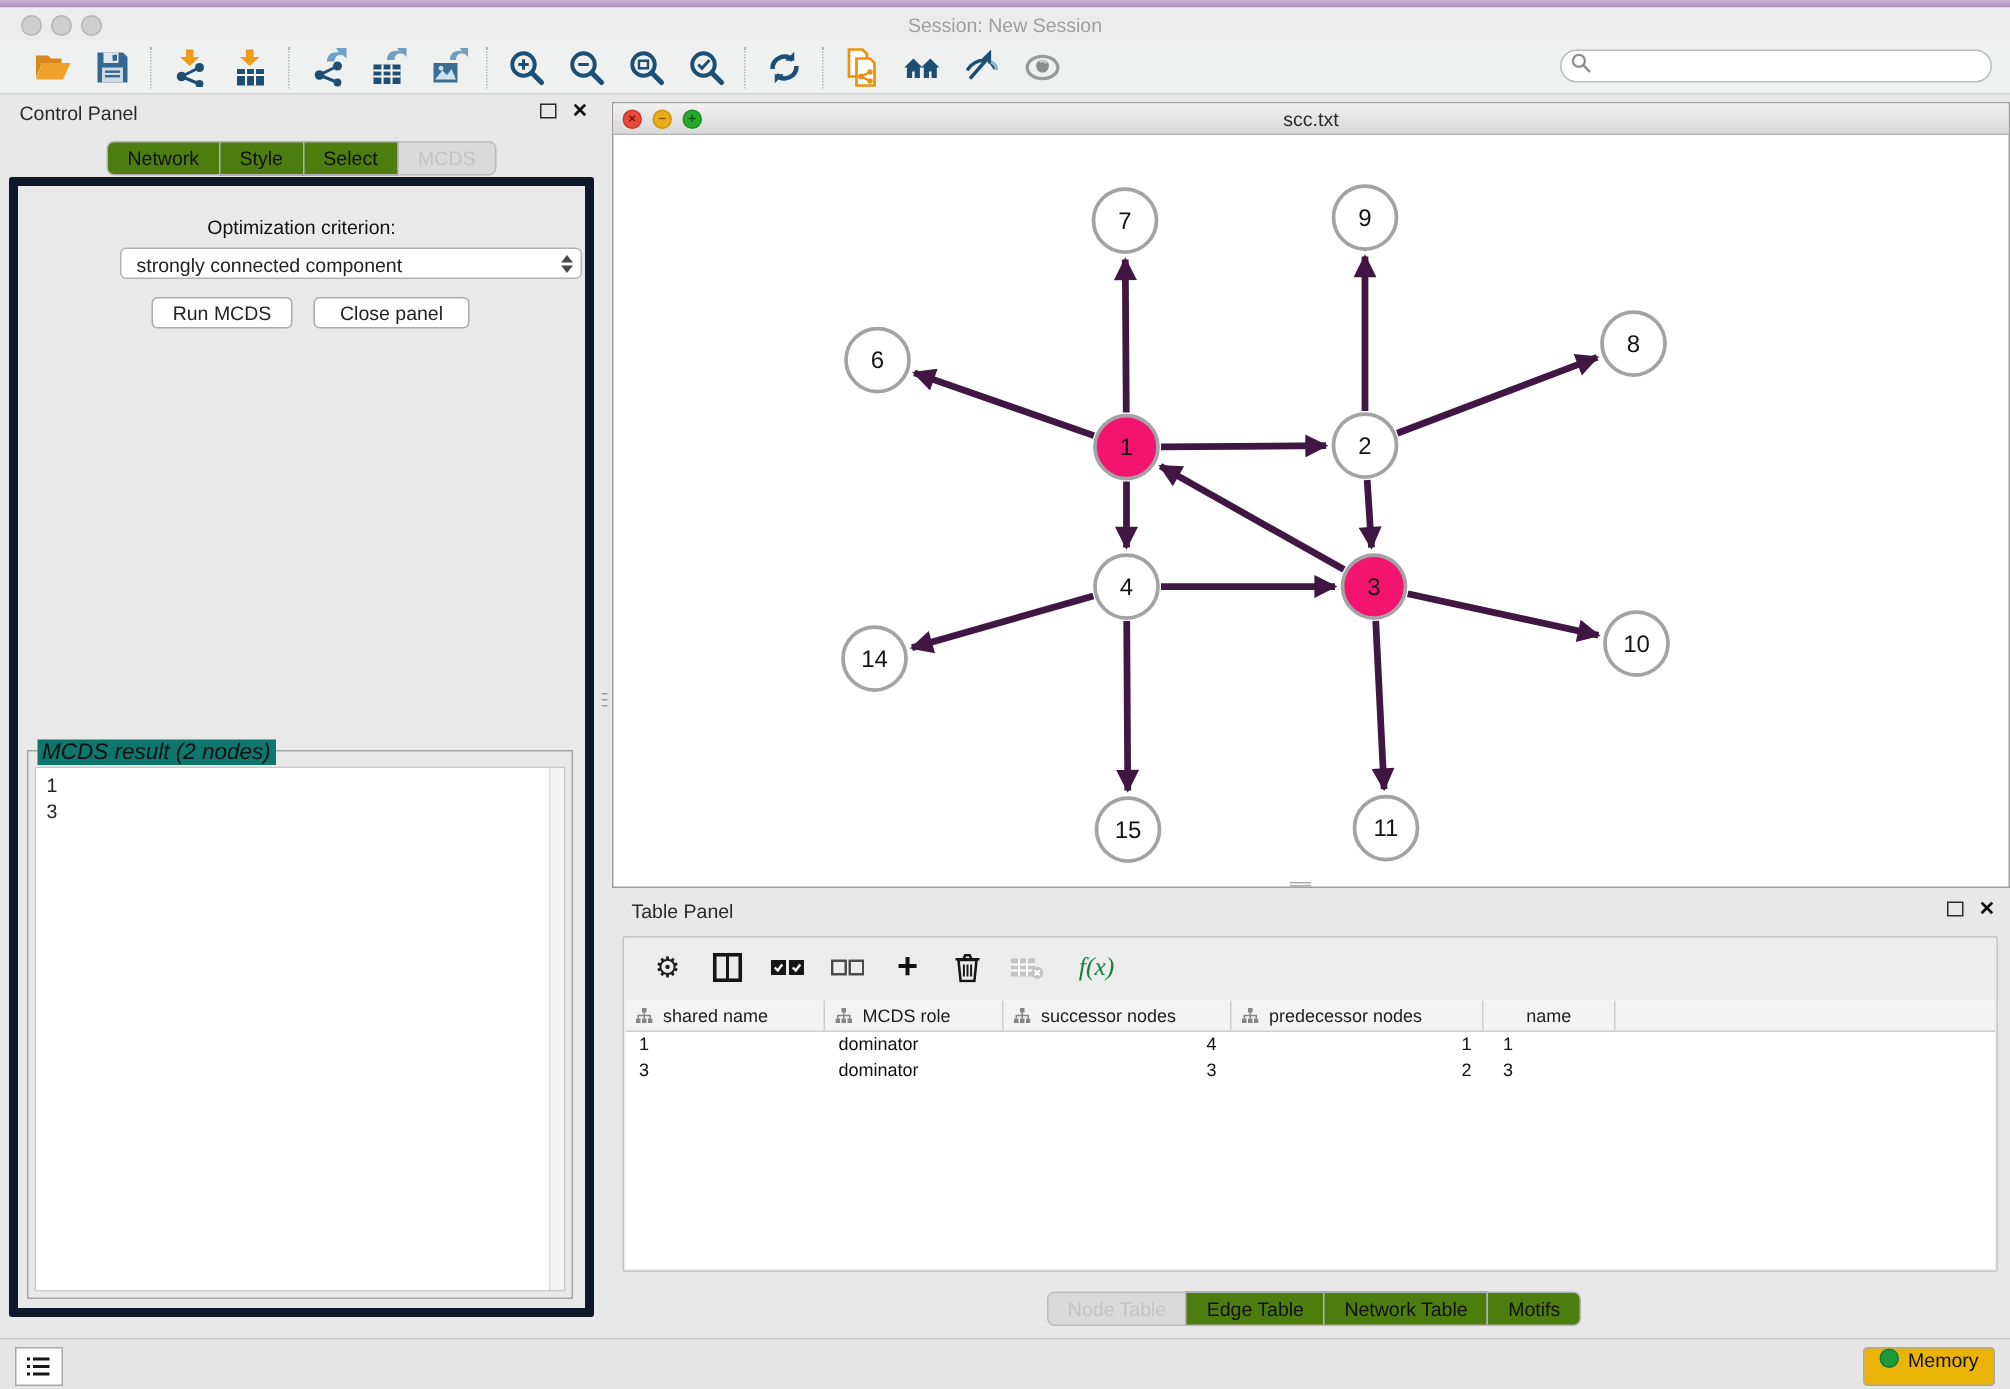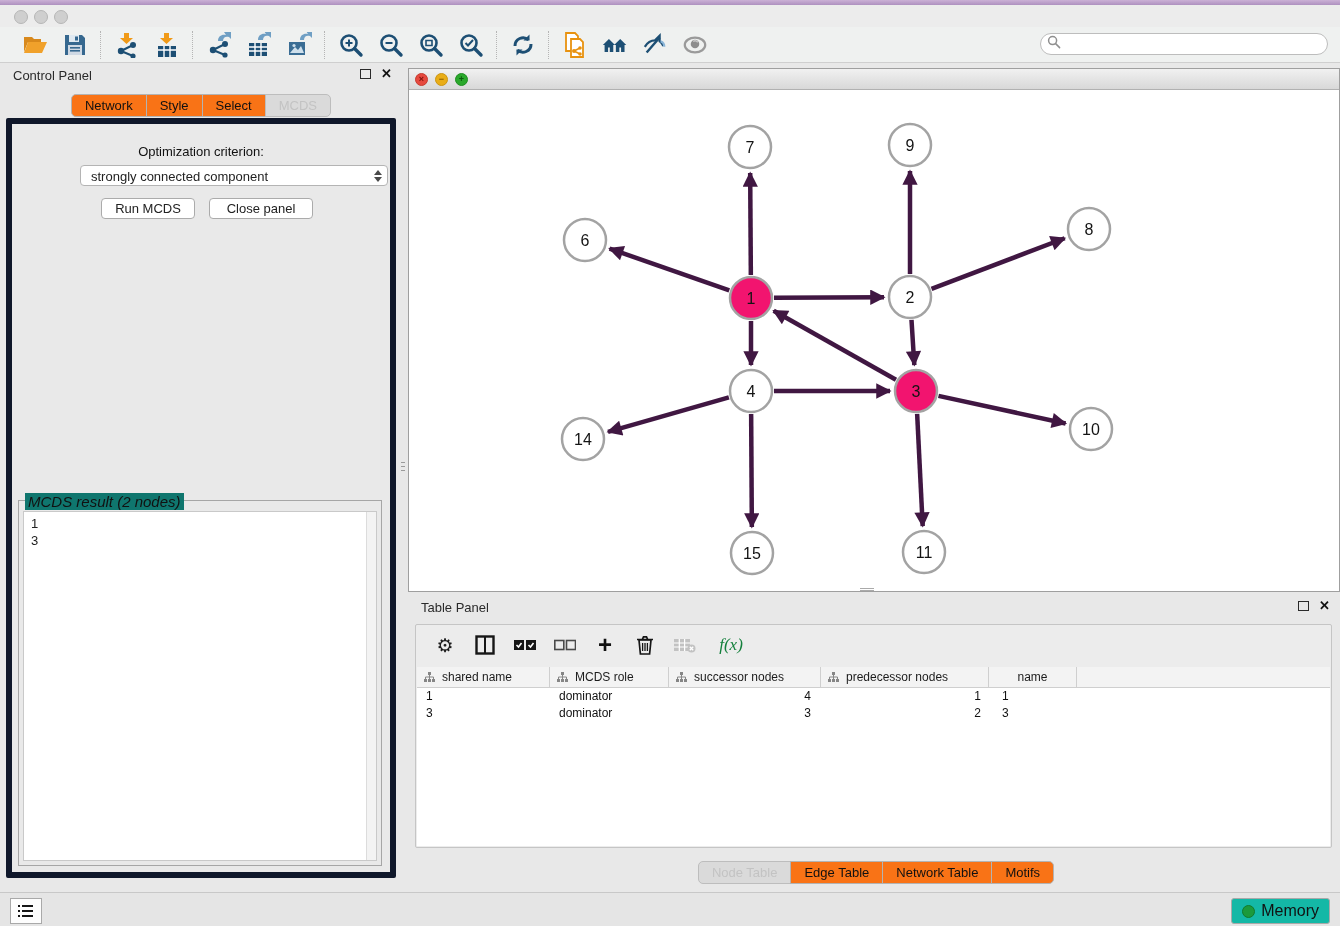--- a/index.html
+++ b/index.html
@@ -23,21 +23,21 @@
                border:1px solid #bdbdbd;border-radius:12px;display:flex;align-items:center;padding-left:6px;box-sizing:border-box;}
   .search-wrap input{border:none;outline:none;flex:1;font-size:12px;font-family:"Liberation Sans",sans-serif;background:transparent;}
   
   .phead{position:absolute;left:0;right:0;top:0;height:24px;}
   .phead .plabel{position:absolute;left:13px;top:4px;font-size:13px;color:#2a2a2a;}
   .phead .picons{position:absolute;right:10px;top:5px;display:flex;gap:10px;align-items:center;}
   .float-box{width:9px;height:8px;border:1.5px solid #2a2a2a;display:inline-block;}
   .x-icon{font-size:13px;font-weight:bold;color:#111;line-height:10px;}
   
   .tabrow{display:flex;justify-content:center;}
-  .tab{background:#f97316;border:1px solid #b3b3b3;margin-left:-1px;padding:3px 13px;font-size:13px;color:#111;cursor:default;}
+  .tab{background:#4d7c0f;border:1px solid #b3b3b3;margin-left:-1px;padding:3px 13px;font-size:13px;color:#111;cursor:default;}
   .tab:first-child{border-radius:5px 0 0 5px;margin-left:0;}
   .tab:last-child{border-radius:0 5px 5px 0;}
   .tab.active{background:#dadada;color:#c3c3c3;border-color:#bdbdbd;}
   
   .control-panel{position:absolute;left:0;top:64px;width:402px;height:828px;}
   .cp-tabs{position:absolute;left:0;right:0;top:30px;}
   .cp-body{position:absolute;left:6px;right:6px;top:54px;bottom:14px;background:#e9e9e9;
            border:6px solid #0f172a;border-radius:2px;}
   .opt-label{position:absolute;left:0;right:0;top:20px;text-align:center;font-size:13px;color:#111;}
   .combo{position:absolute;left:38px;top:41px;width:308px;height:21px;background:#fff;border:1px solid #b4b4b4;
@@ -91,34 +91,35 @@
   .c1{width:119px;padding-left:9px;}
   .c2{width:152px;text-align:right;padding-right:10px;}
   .c3{width:168px;text-align:right;padding-right:8px;}
   .c4{width:88px;padding-left:13px;}
   .w0{width:133px;}.w1{width:119px;}.w2{width:152px;}.w3{width:168px;}.w4{width:88px;}
   .tp-tabs{position:absolute;left:4px;right:0;bottom:2px;}
   
   .statusbar{position:absolute;left:0;top:892px;width:100%;height:34px;background:#e5e5e5;border-top:1px solid #c8c8c8;box-sizing:border-box;}
   .list-btn{position:absolute;left:10px;top:5px;width:30px;height:24px;background:#fdfdfd;border:1px solid #a9a9a9;
             display:flex;align-items:center;justify-content:center;}
-  .memory-btn{position:absolute;right:10px;top:5px;height:24px;background:#14b8a6;border:1px solid #a9a9a9;border-radius:3px;
-              display:flex;align-items:center;gap:6px;padding:0 10px;font-size:16px;color:#111;}
+  .memory-btn{position:absolute;right:10px;top:5px;height:24px;background:#eab308;border:1px solid #a9a9a9;border-radius:3px;
+              display:flex;gap:6px;padding:0 10px;font-size:13px;color:#111;}
   .mem-dot{width:11px;height:11px;border-radius:50%;background:#1b9a3c;border:1px solid #117a2c;}
 </style>
 </head>
 <body>
 
 <div id="app">
   <div class="top-strip"></div>
 
   <div class="titlebar">
     <span class="traffic" style="left:14px"></span>
     <span class="traffic" style="left:34px"></span>
     <span class="traffic" style="left:54px"></span>
+    <div class="title-text">Session: New Session</div>
   </div>
 
   <div class="toolbar">
     <div class="tgroup">
       <span class="ti">
         <svg width="26" height="24" viewBox="0 0 26 24">
             <path d="M2 4h8l2 2h7v3H6L2 19z" fill="#d8891c"></path>
             <path d="M6 9h19l-5 11H2z" fill="#f0a12b"></path>
           </svg>
       </span>
@@ -319,20 +320,21 @@
       <i></i>
       <i></i>
       <i></i>
     </div>
 
   <div class="net-window">
     <div class="net-titlebar">
       <span class="tl red" style="left:6px">×</span>
       <span class="tl yellow" style="left:26px">−</span>
       <span class="tl green" style="left:46px">+</span>
+      <div class="net-title">scc.txt</div>
     </div>
     <svg class="net-canvas" id="graph-svg" width="930" height="502">
         <defs>
           <marker id="arrow" viewBox="0 0 10 10" refX="9" refY="5" markerWidth="4" markerHeight="3.4" orient="auto">
             <path d="M0 0L10 5L0 10z" fill="#401742"></path>
           </marker>
         </defs>
         <line x1="341.84768545925334" y1="186.0005043472541" x2="341.1721816547571" y2="83.99942986832144" stroke="#401742" stroke-width="4.5" marker-end="url(#arrow)"></line>
         <line x1="320.28718253123094" y1="201.4135938964542" x2="200.54492409513023" y2="159.5759373344431" stroke="#401742" stroke-width="4.5" marker-end="url(#arrow)"></line>
         <line x1="364.9995451264251" y1="208.85534877278977" x2="475.0005142049107" y2="208.16351877858546" stroke="#401742" stroke-width="4.5" marker-end="url(#arrow)"></line>

